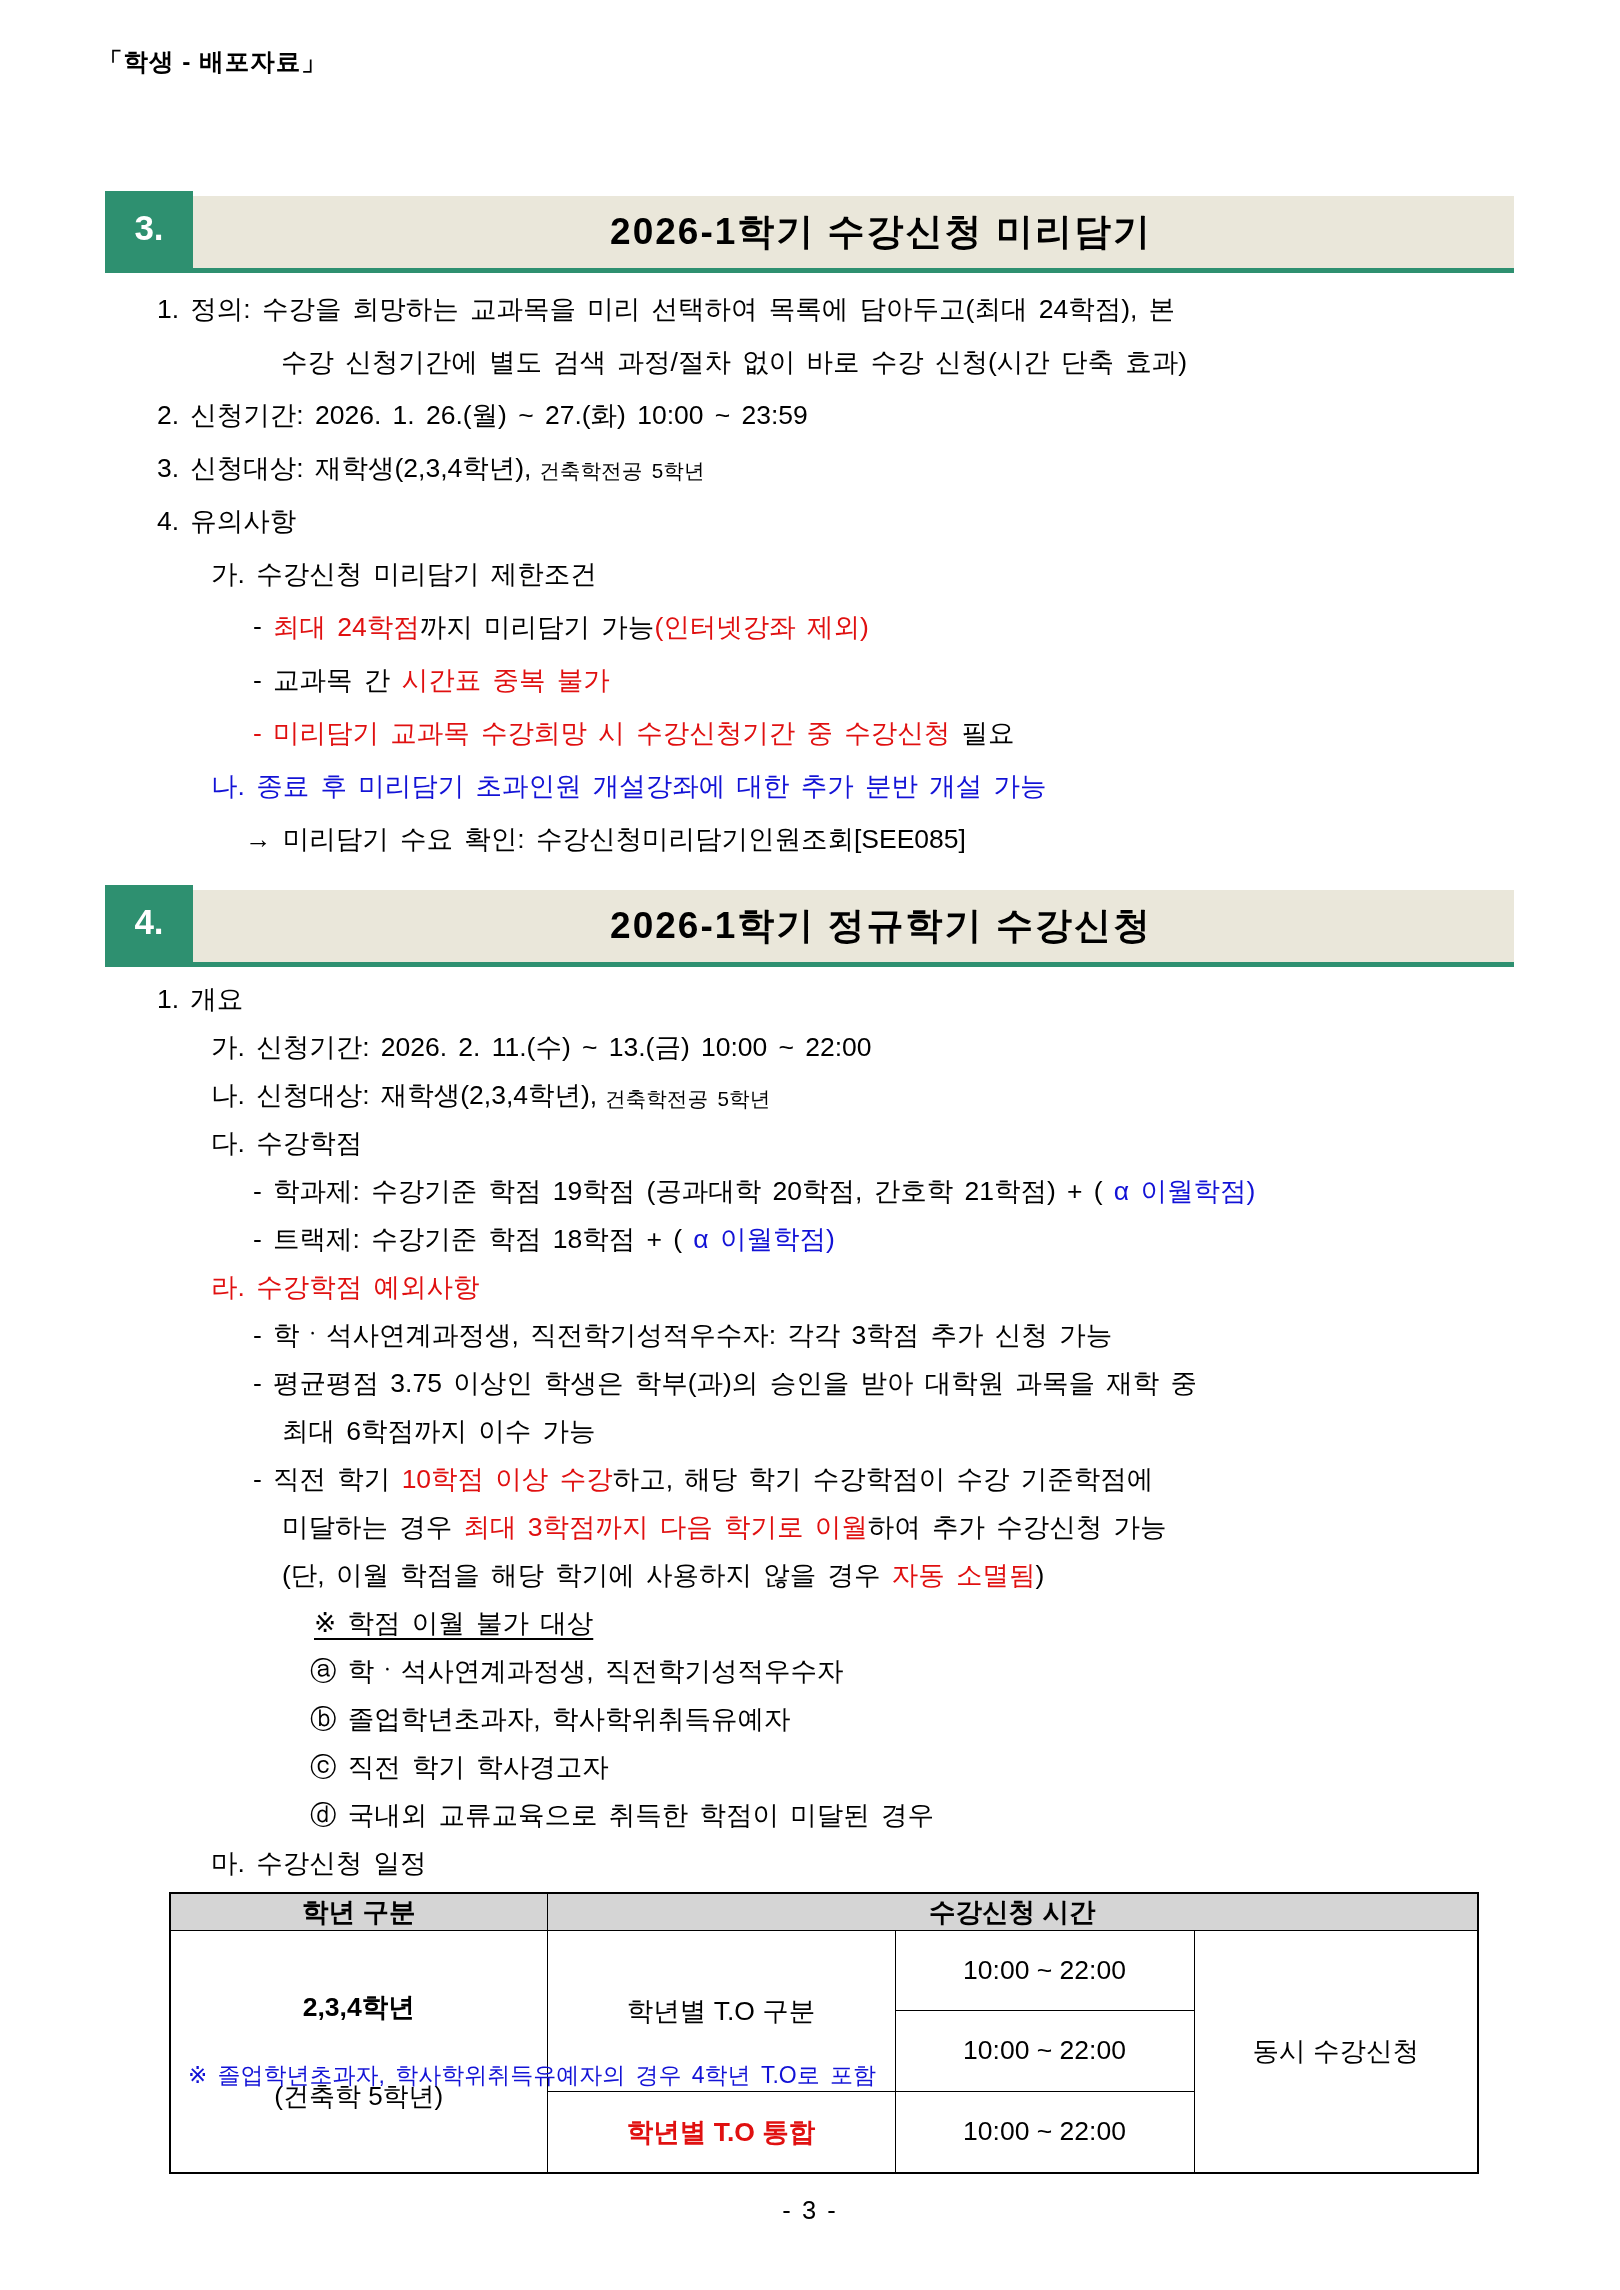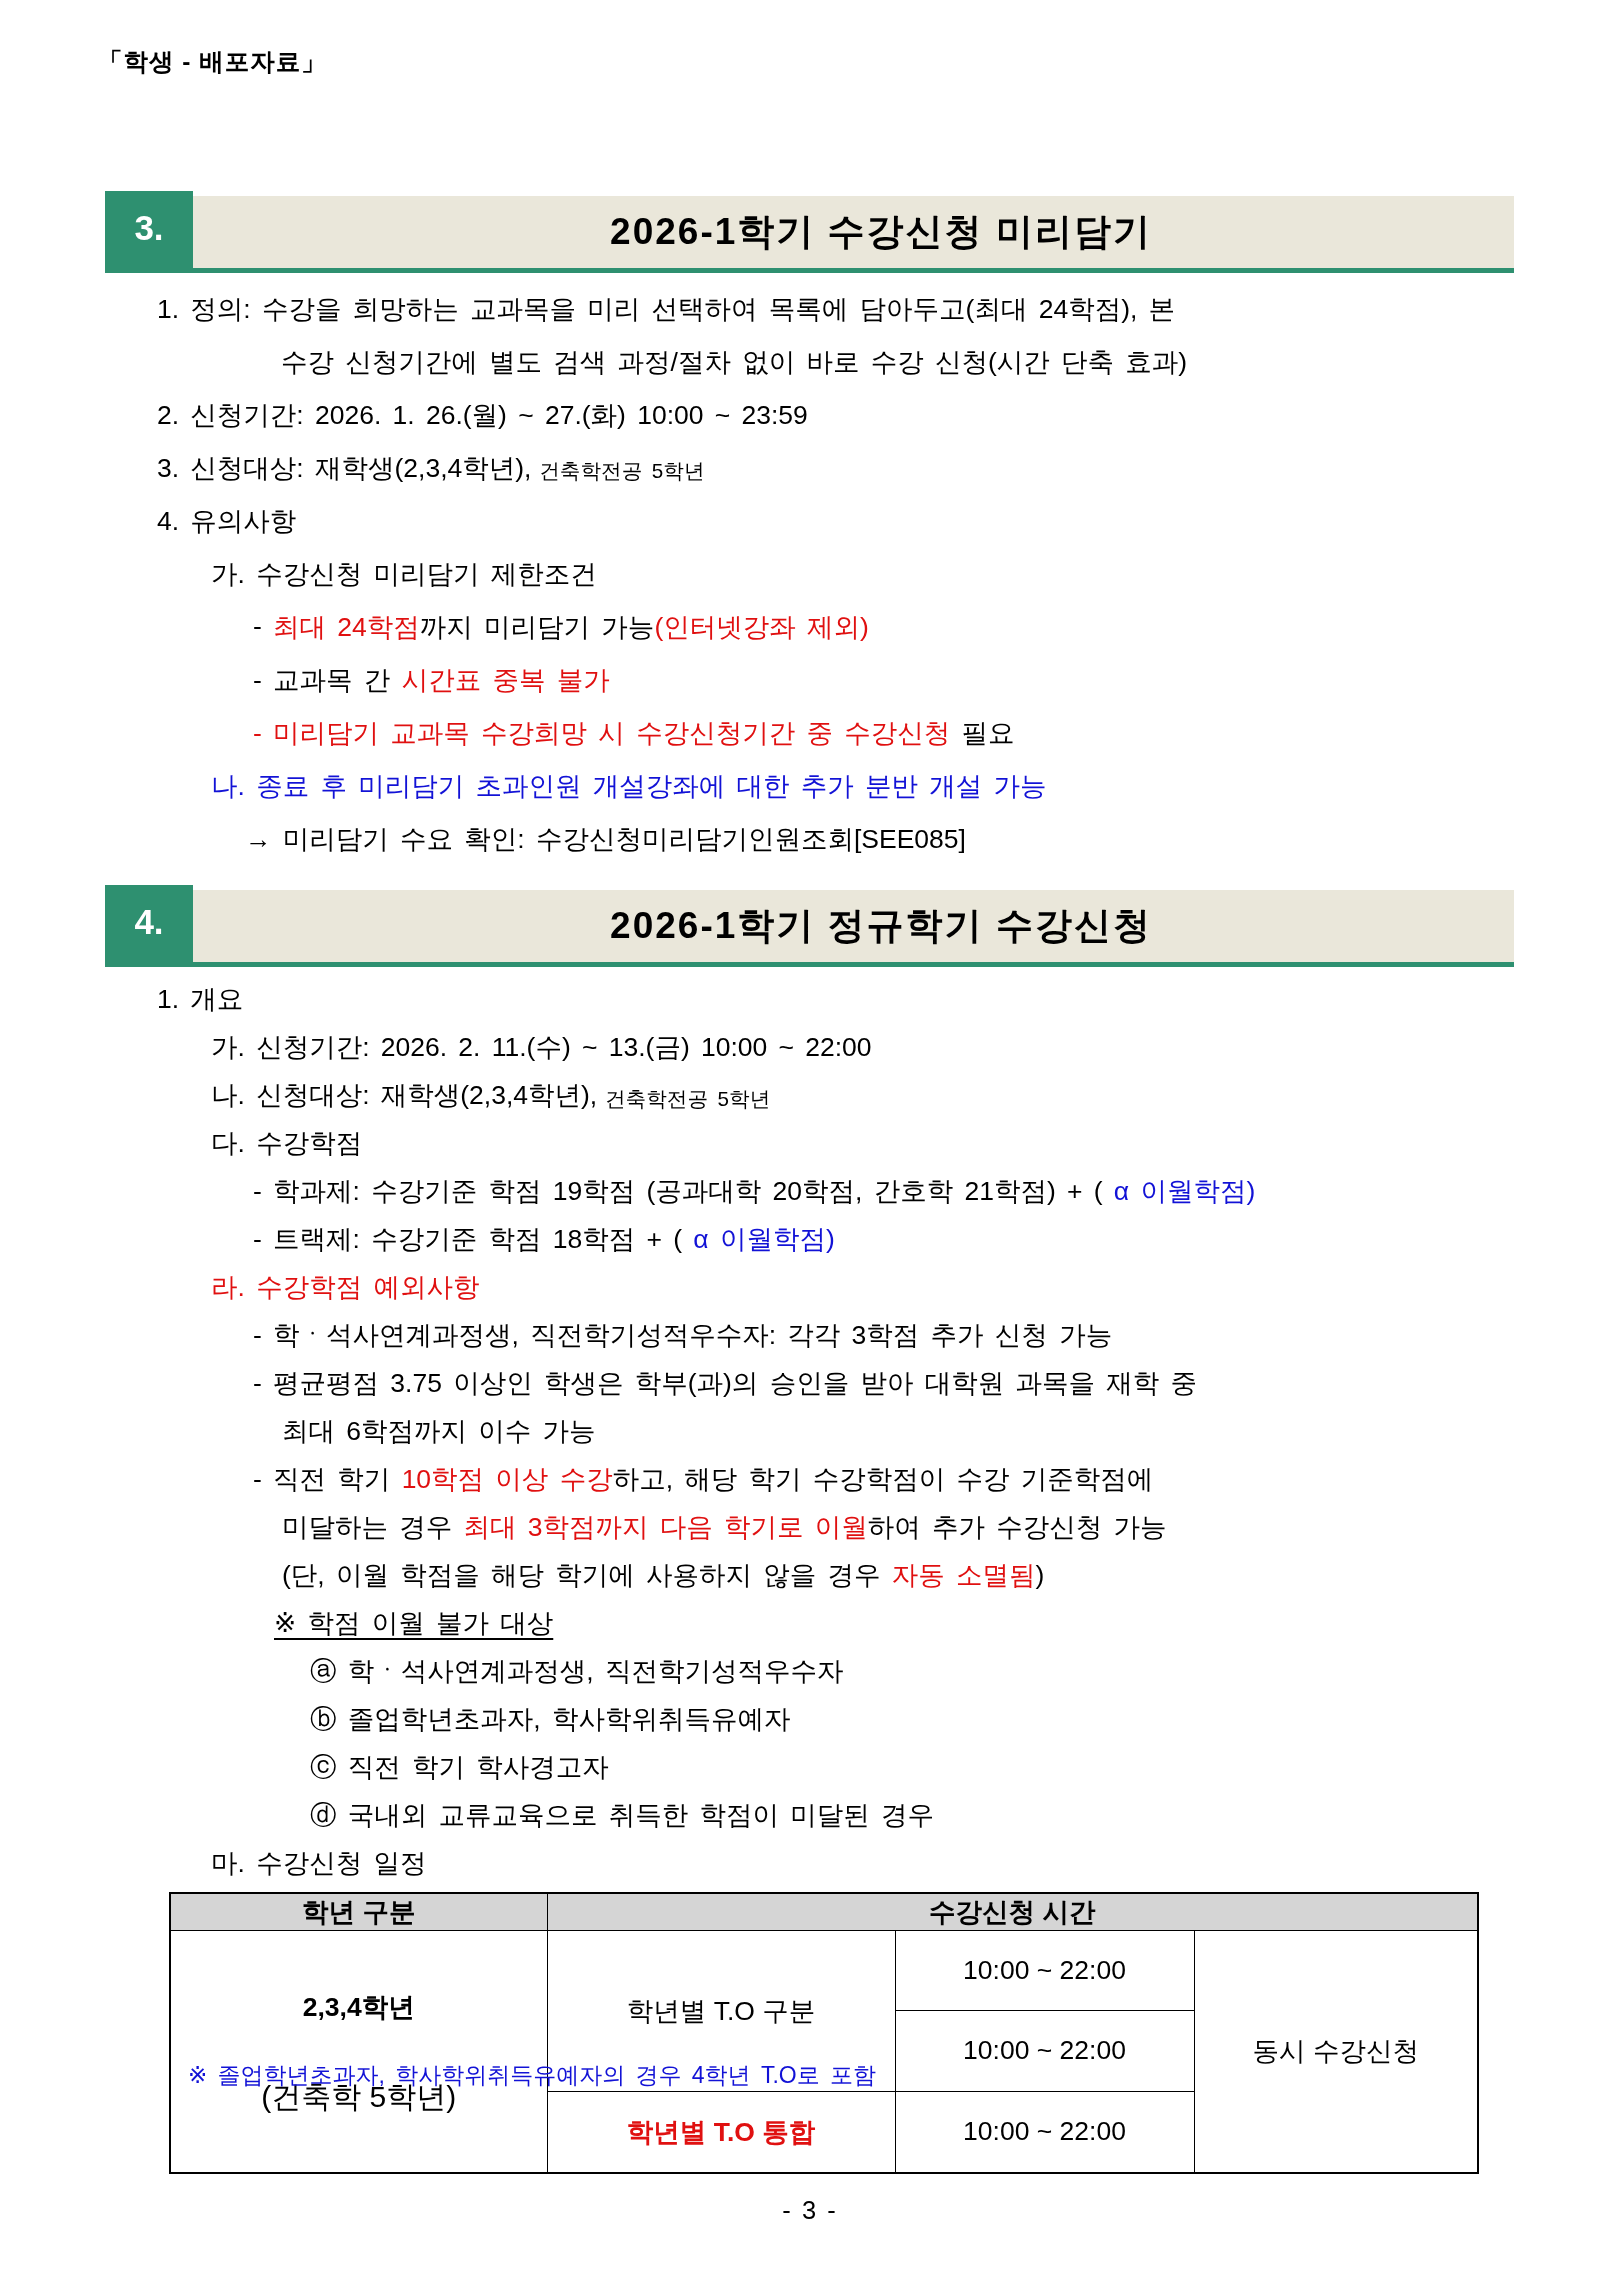--- a/index.html
+++ b/index.html
@@ -53,21 +53,21 @@
     word-spacing:3.9px;
   }
   .c3 .line{height:53px;}
   .c4 .line{height:48px;}
   .ind1{padding-left:157px;}
   .ind1c{padding-left:281px;}
   .ind2{padding-left:211px;}
   .ind3{padding-left:253px;}
   .ind3c{padding-left:282px;}
   .ind-arrow{padding-left:245px;}
-  .ind-note{padding-left:274px;}
+  .ind-note{padding-left:274px;margin-left:40px;}
   .ind-circ{padding-left:310px;}
   .red{color:var(--red);}
   .blue{color:var(--blue);}
   .small-note{font-size:20.6px;position:relative;top:3.9px;margin-left:7.8px;}
   .uline{text-decoration:underline;text-underline-offset:5.9px;}
   
   table.sched{
     position:absolute;left:169px;top:1892px;
     border-collapse:collapse;table-layout:fixed;
     border:2.9px solid #000;
@@ -77,21 +77,21 @@
     border:1px solid #000;
     text-align:center;vertical-align:middle;
     white-space:pre;
   }
   table.sched th{
     background:var(--table_header_bg);
     font-weight:bold;height:36px;
   }
   table.sched td{height:37px;}
   td.thick-top{border-top:2.9px solid #000;}
-  .grade-sub{font-size:30px;line-height:25.5px;}
+  .grade-sub{font-size:26px;line-height:25.5px;}
   .grade-main{line-height:29px;font-weight:bold;}
   td.to-merge{color:var(--red);font-weight:bold;}
   .footnote{
     position:absolute;left:188px;top:2060px;
     font-size:23px;color:var(--blue);word-spacing:3.9px;white-space:pre;
   }
   .page-num{
     position:absolute;left:0;right:0;top:2196px;
     text-align:center;font-size:25.5px;letter-spacing:2px;
   }

